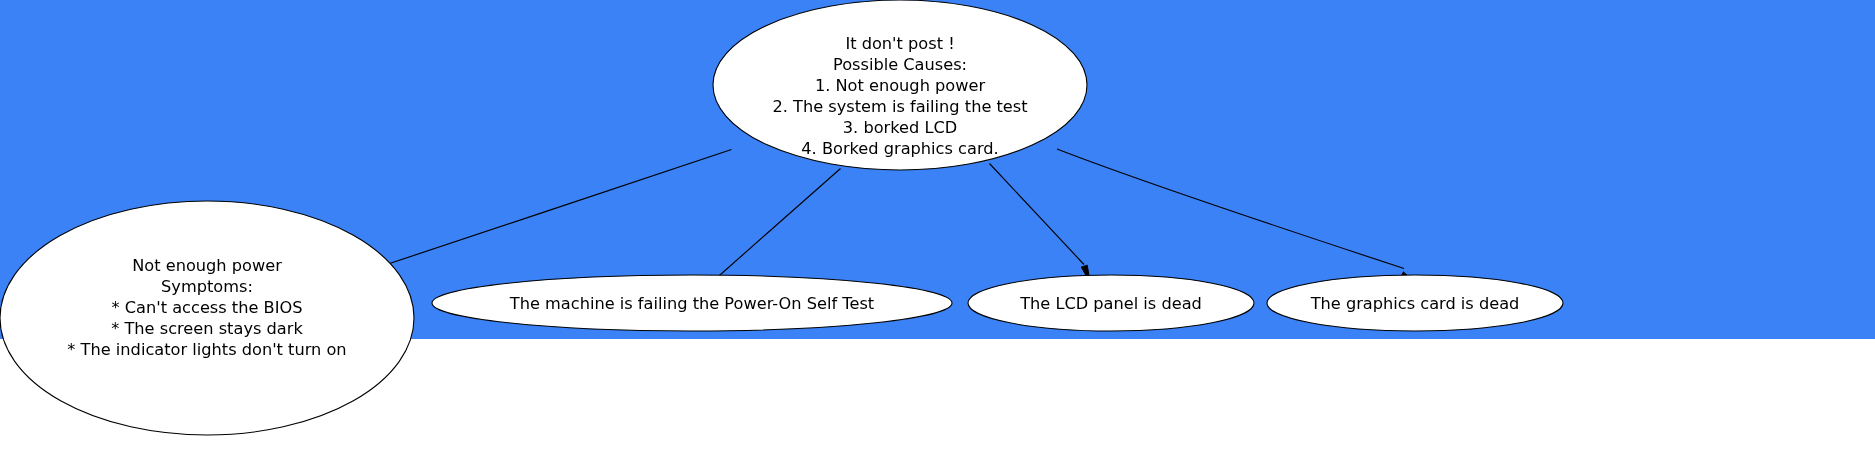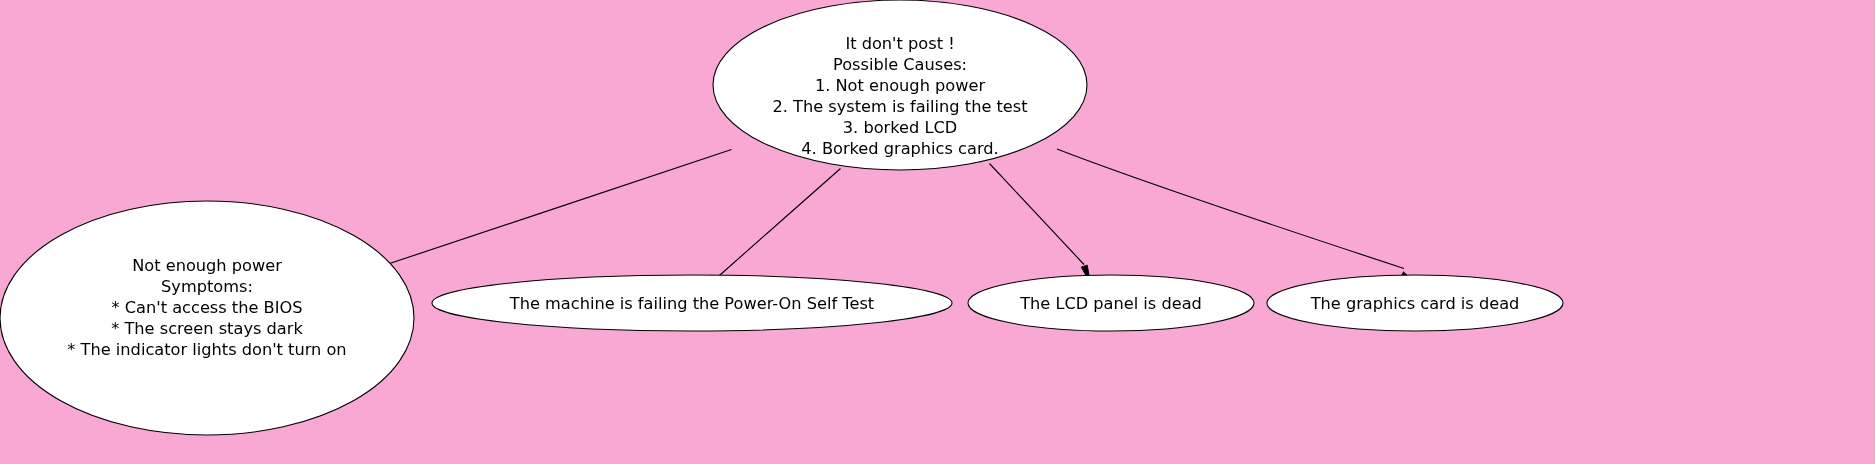--- a/index.html
+++ b/index.html
@@ -9,22 +9,22 @@
   }
   body {
     width: 1875px;
     height: 464px;
     font-family: "DejaVu Sans", sans-serif;
     overflow: hidden;
   }
   #graph-root {
     position: relative;
     width: 1875px;
-    height: 464px;
-    background: #f9a8d4;
+    height: 339px;
+    background: #3b82f6;
   }
   #graph-svg {
     display: block;
     width: 1875px;
     height: 464px;
   }
   .node-ellipse {
     fill: #ffffff;
     stroke: #000000;
     stroke-width: 1.1;

